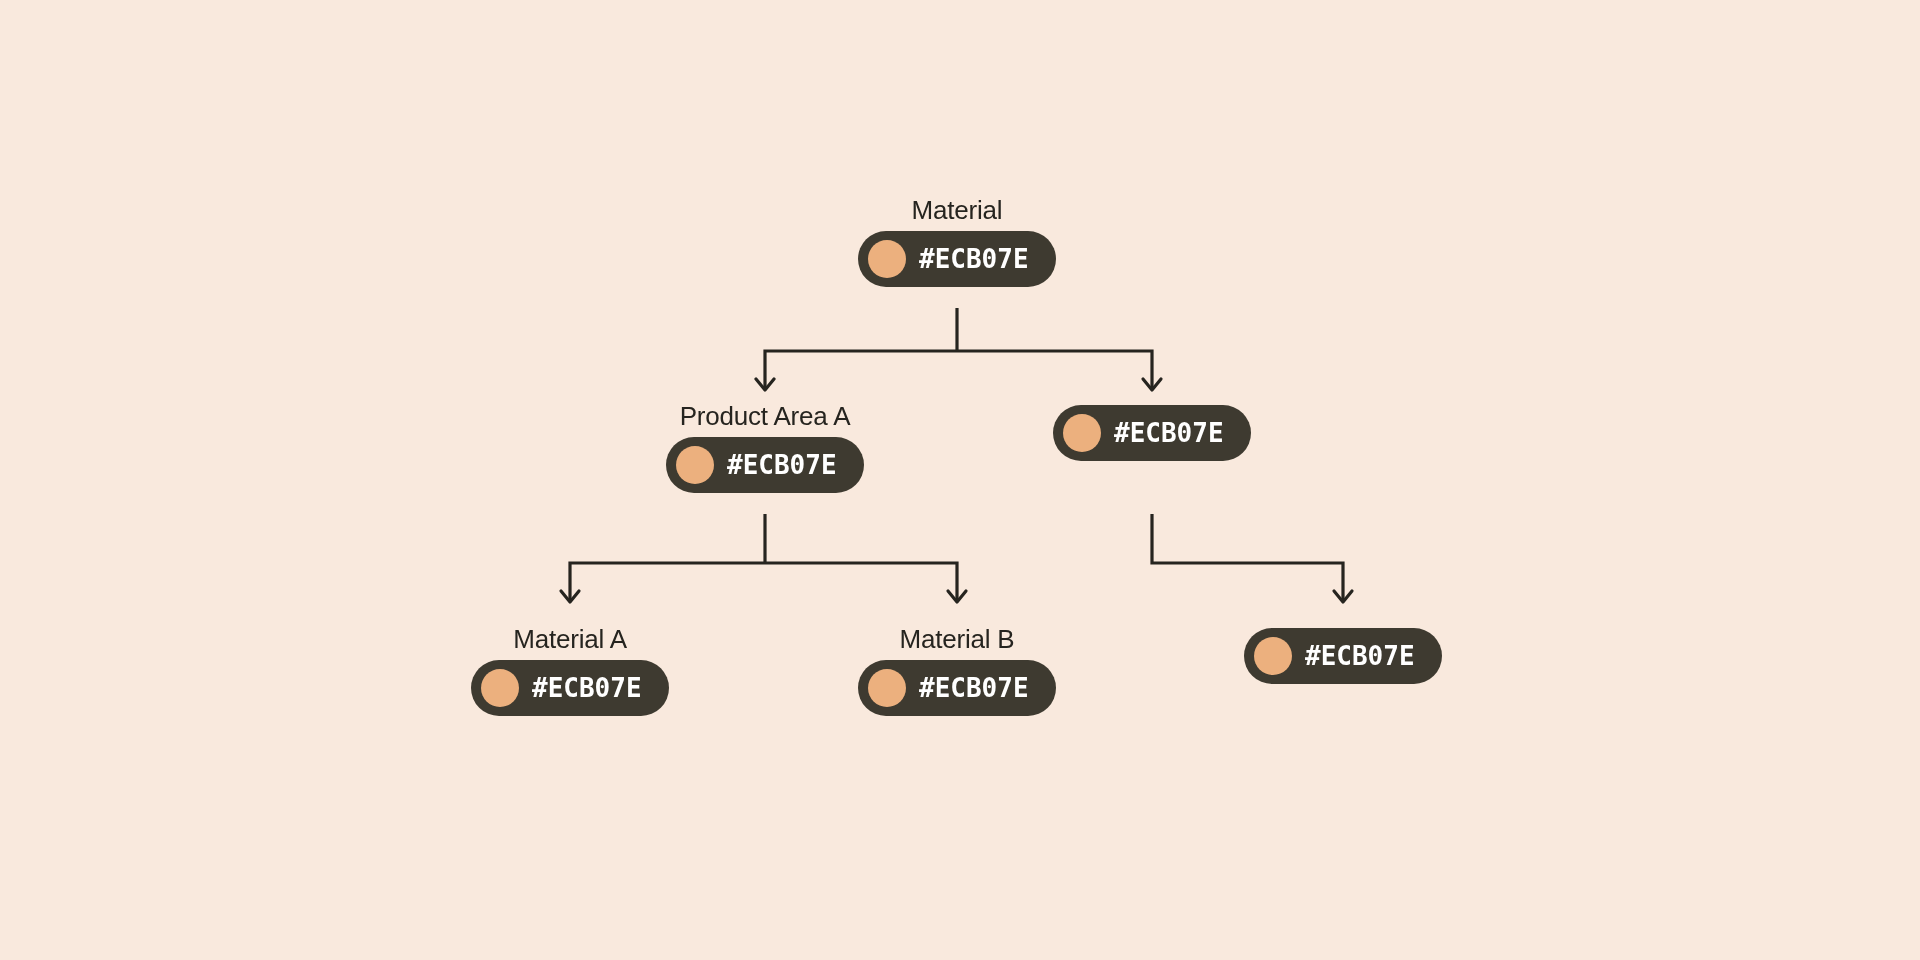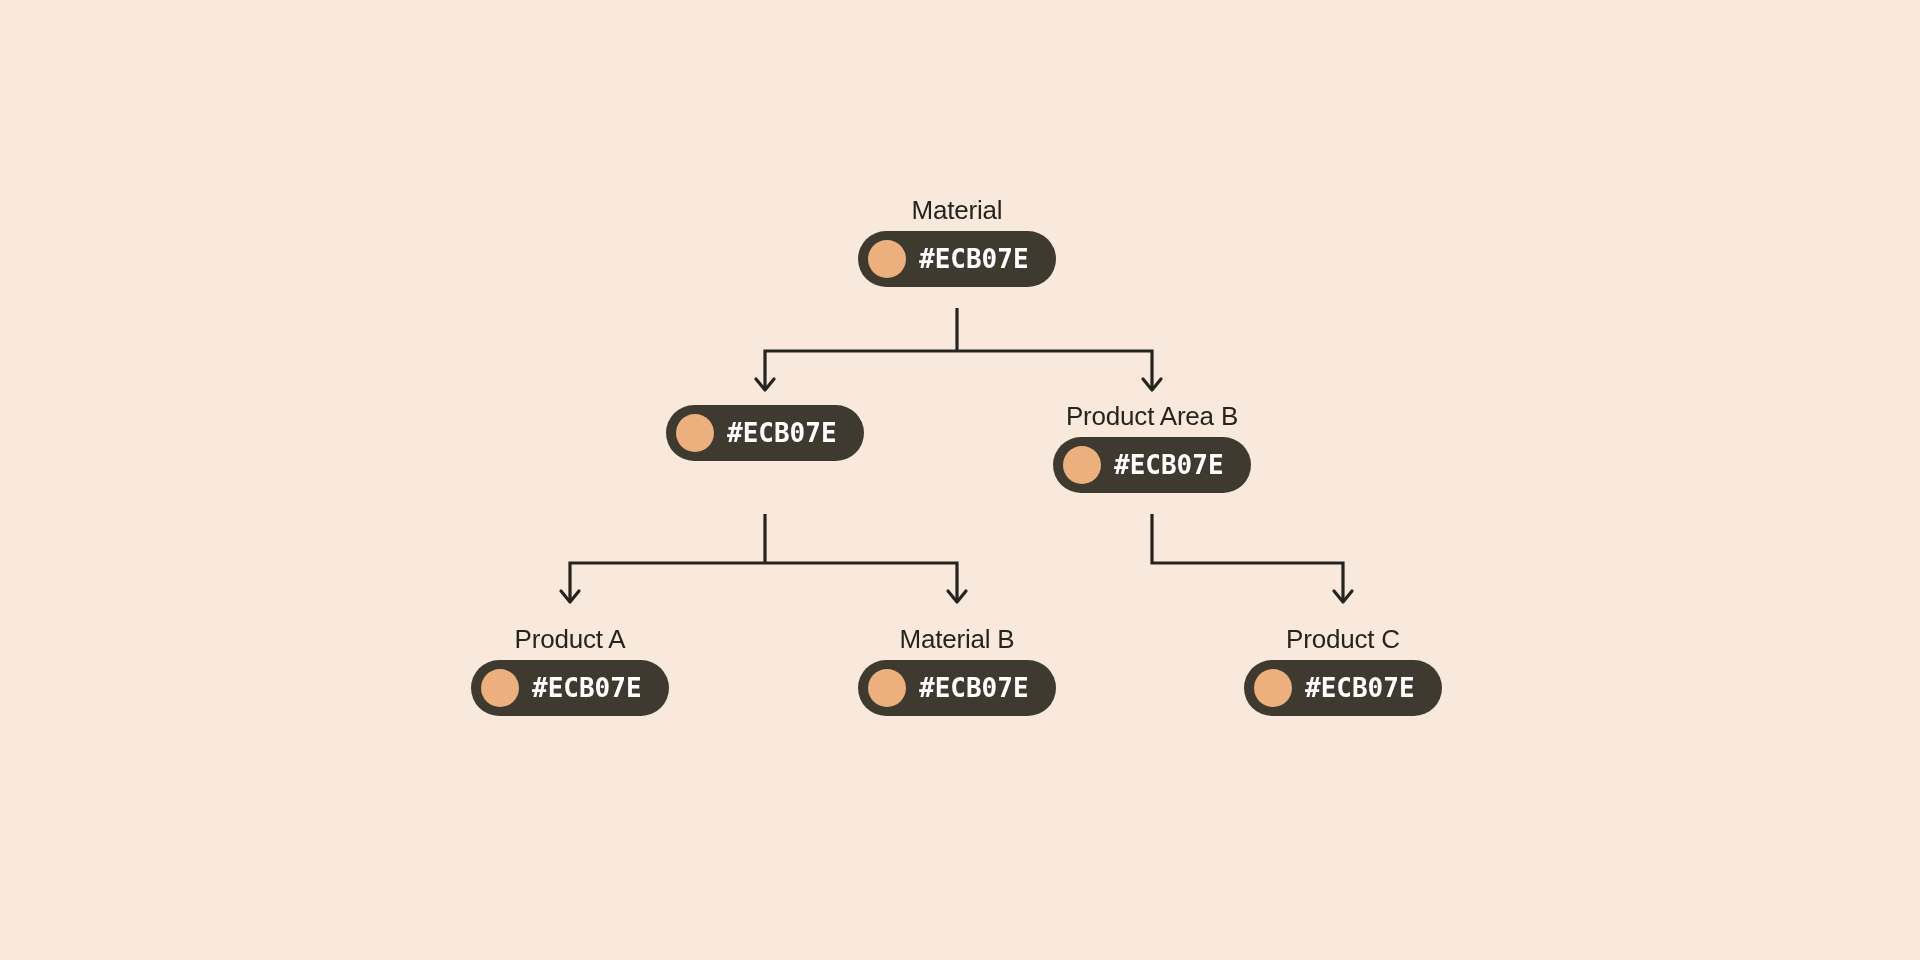--- a/index.html
+++ b/index.html
@@ -68,51 +68,50 @@
 
   <div class="node" style="left:827px;top:194px;">
     <div class="node-label">Material</div>
     <div class="pill">
       <span class="swatch" style="background: rgb(236, 176, 126);"></span>
       <span class="hex">#ECB07E</span>
     </div>
   </div>
 
   <div class="node" style="left:635px;top:400px;">
+    <div class="node-label">Product Area A</div>
     <div class="pill">
       <span class="swatch" style="background: rgb(236, 176, 126);"></span>
       <span class="hex">#ECB07E</span>
     </div>
   </div>
 
   <div class="node" style="left:1022px;top:400px;">
-    <div class="node-label">Product Area B</div>
     <div class="pill">
       <span class="swatch" style="background: rgb(236, 176, 126);"></span>
       <span class="hex">#ECB07E</span>
     </div>
   </div>
 
   <div class="node" style="left:440px;top:623px;">
-    <div class="node-label">Product A</div>
+    <div class="node-label">Material A</div>
     <div class="pill">
       <span class="swatch" style="background: rgb(236, 176, 126);"></span>
       <span class="hex">#ECB07E</span>
     </div>
   </div>
 
   <div class="node" style="left:827px;top:623px;">
     <div class="node-label">Material B</div>
     <div class="pill">
       <span class="swatch" style="background: rgb(236, 176, 126);"></span>
       <span class="hex">#ECB07E</span>
     </div>
   </div>
 
   <div class="node" style="left:1213px;top:623px;">
-    <div class="node-label">Product C</div>
     <div class="pill">
       <span class="swatch" style="background: rgb(236, 176, 126);"></span>
       <span class="hex">#ECB07E</span>
     </div>
   </div>
 
 </div>
 
 </body></html>

